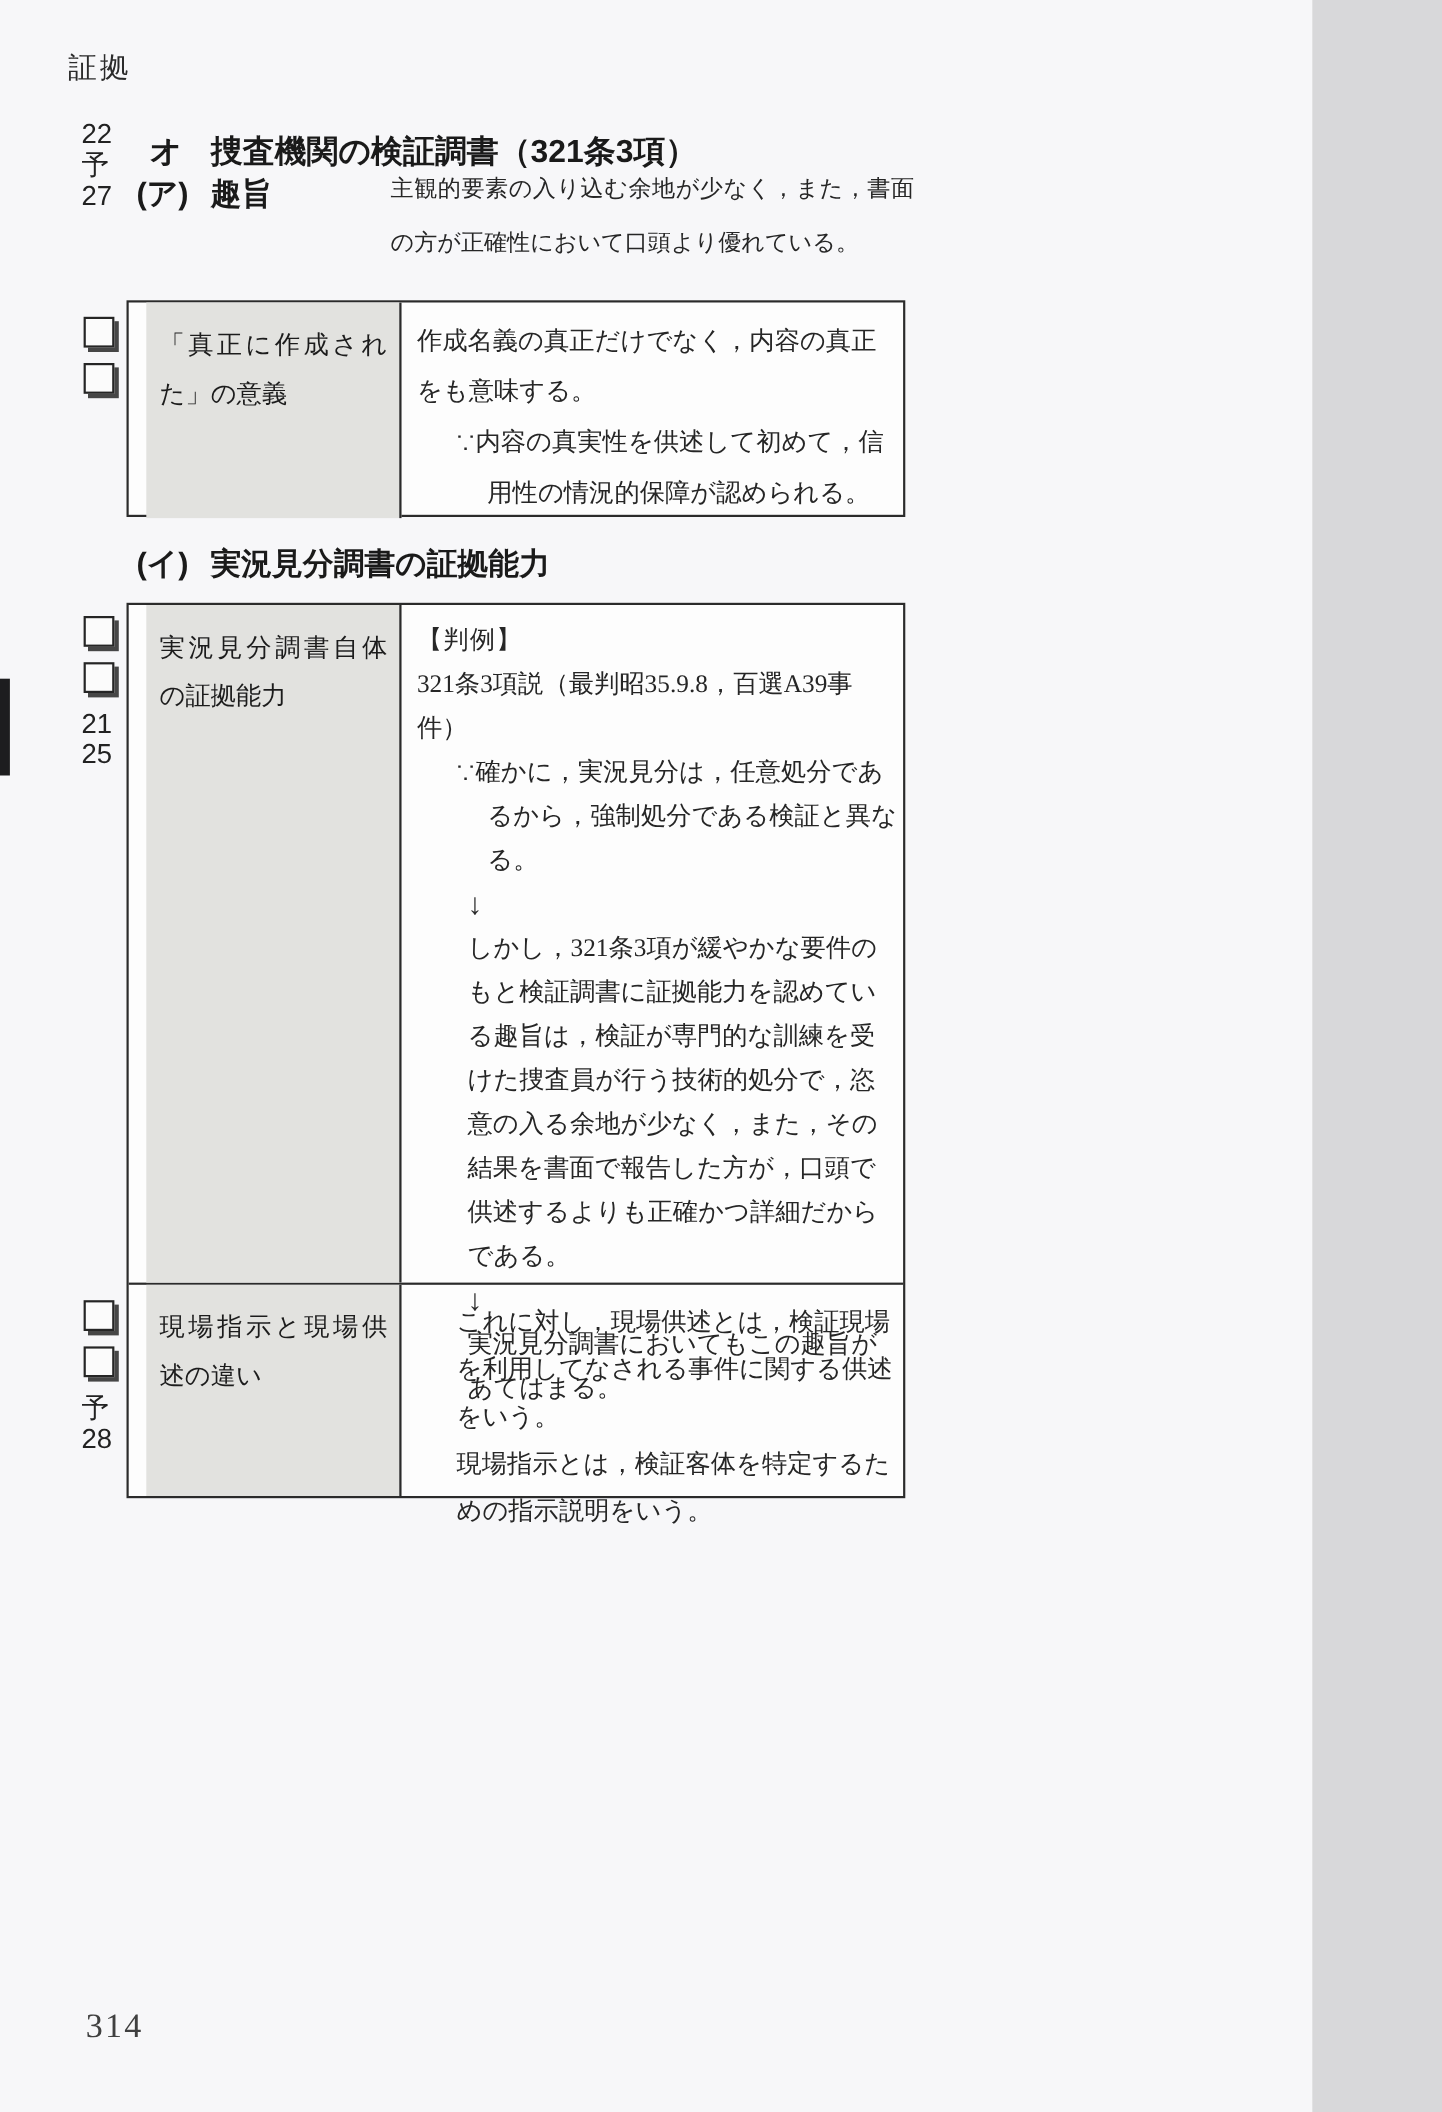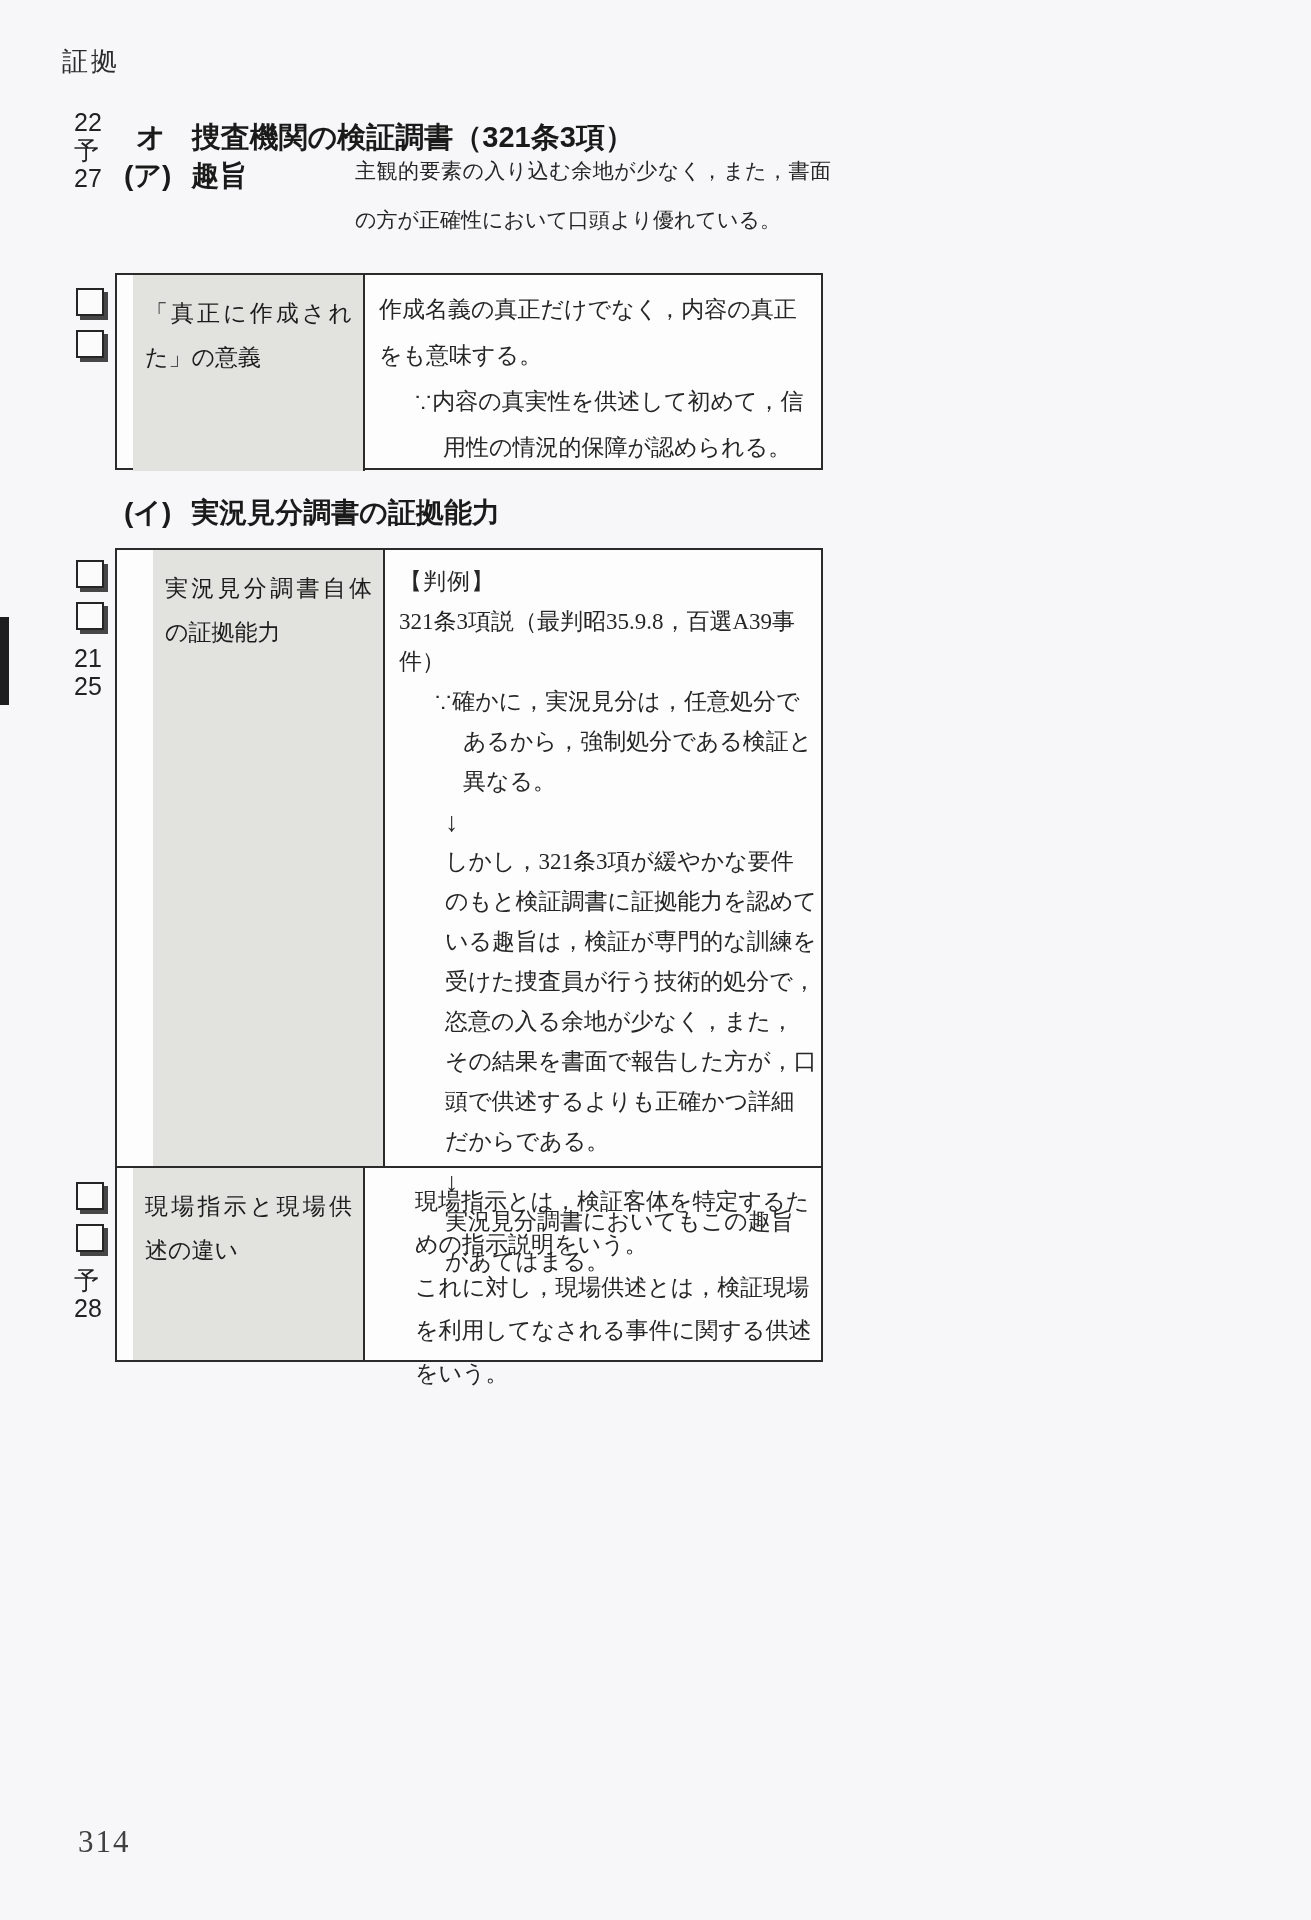--- a/index.html
+++ b/index.html
@@ -1,18 +1,18 @@
 <!DOCTYPE html>
 <html><head>
 <meta charset="utf-8">
 <style>
   html,body{margin:0;padding:0;background:#d8d8da;}
   .page{
     position:relative;
-    width:1311px;height:1920px;
+    width:1193px;height:1920px;
     background:#f7f7f9;
     font-family:"Liberation Serif", serif;
     color:#262626;
     overflow:hidden;
   }
   .gothic{font-family:"Liberation Sans", sans-serif;}
   .serif{font-family:"Liberation Serif", serif;}
 
   .edge-mark{position:absolute;left:0;top:617px;width:9px;height:88px;background:#1d1d1f;}
 
@@ -37,21 +37,21 @@
   .h-i .lbl{margin-right:20px;}
 
   .a-body{position:absolute;left:355px;top:147px;width:476px;
           font-size:21px;line-height:49px;text-align:justify;}
 
   .tbl{position:absolute;left:115px;background:#fdfdfd;
        border:2px solid #2b2b2b;box-sizing:border-box;display:flex;flex-direction:column;}
   .t1{top:273px;width:708px;height:197px;}
   .t2{top:548px;width:708px;height:814px;}
   .row{display:flex;flex:1 0 auto;box-sizing:border-box;}
-  .row.bordered{border-bottom:2px solid #2b2b2b;padding-left:20px;}
+  .row.bordered{border-bottom:2px solid #2b2b2b;}
   .r1{height:618px;}
   .r2{height:192px;gap:36px;}
   .cell-label{
     width:232px;flex:0 0 232px;box-sizing:border-box;
     background:#e2e2df;border-right:2px solid #2b2b2b;
     padding:16px 11px 0 12px;
     font-family:"Liberation Sans", sans-serif;
     font-size:23px;line-height:44px;color:#1c1c1c;
     text-align:justify;
     margin-left:16px;
@@ -141,21 +141,21 @@
         <div class="reason">∵確かに，実況見分は，任意処分であるから，強制処分である検証と異なる。</div>
         <div class="arrow">↓</div>
         <div class="indent">しかし，321条3項が緩やかな要件のもと検証調書に証拠能力を認めている趣旨は，検証が専門的な訓練を受けた捜査員が行う技術的処分で，恣意の入る余地が少なく，また，その結果を書面で報告した方が，口頭で供述するよりも正確かつ詳細だからである。</div>
         <div class="arrow">↓</div>
         <div class="indent">実況見分調書においてもこの趣旨があてはまる。</div>
       </div>
     </div>
     <div class="row r2">
       <div class="cell-label">現場指示と現場供述の違い</div>
       <div class="cell-content serif">
+        <div>これに対し，現場供述とは，検証現場を利用してなされる事件に関する供述をいう。</div>
         <div>現場指示とは，検証客体を特定するための指示説明をいう。</div>
-        <div>これに対し，現場供述とは，検証現場を利用してなされる事件に関する供述をいう。</div>
       </div>
     </div>
   </div>
 
   <div class="page-number">314</div>
 
 </div>
 
 </body></html>

